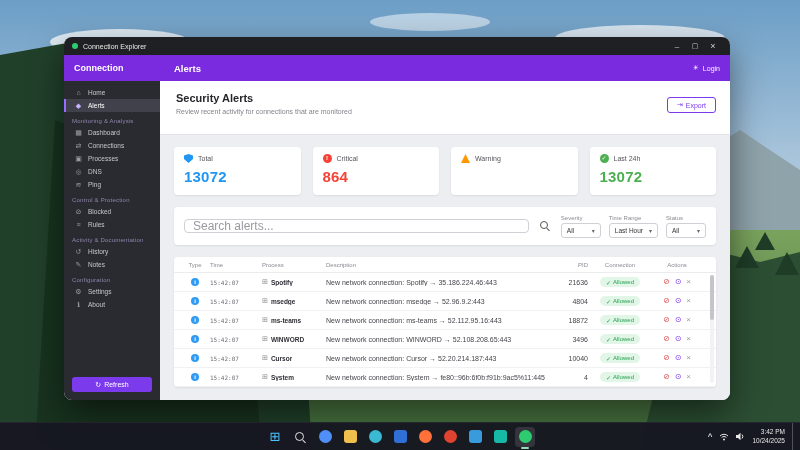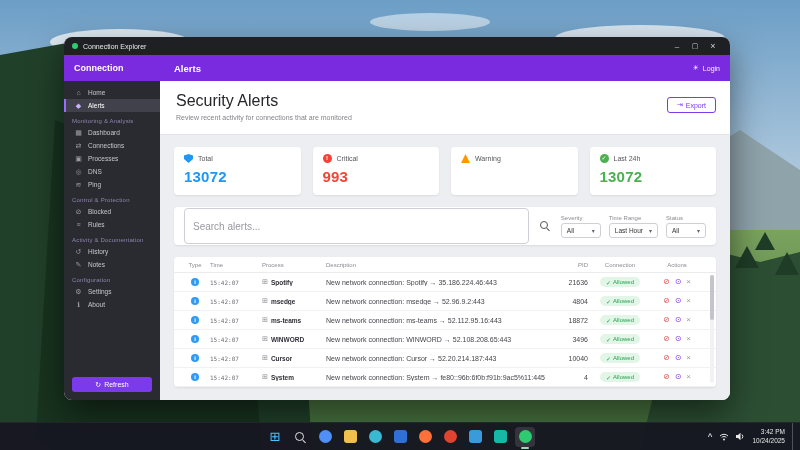--- a/index.html
+++ b/index.html
@@ -32,42 +32,42 @@
   .side-ic{width:9px;font-size:7px;color:#9a9aa2;text-align:center;flex:none}
   .side-item.active .side-ic{color:#c9b2ff}
   .side-section{padding:6px 0 2px 8px;font-size:6px;color:#8f86ad;letter-spacing:.2px}
   .refresh-btn{position:absolute;left:8px;right:8px;bottom:8px;height:15px;background:#7c3aed;border-radius:3px;color:#fff;
     font-size:7px;display:flex;align-items:center;justify-content:center;gap:3px}
   .refresh-btn::before{content:"↻";font-size:7px}
 
   
   .content{flex:1;background:#eceef1;position:relative;overflow:hidden}
   .page-head{height:54px;background:#fff;border-bottom:1px solid #e3e3e6;padding:11px 16px;position:relative}
-  .page-title{font-size:16px;font-weight:normal;color:#26262b}
+  .page-title{font-size:11px;font-weight:bold;color:#26262b}
   .page-sub{font-size:7px;color:#84848c;margin-top:4px}
   .export-btn{position:absolute;right:14px;top:16px;border:1px solid #7c3aed;color:#7c3aed;background:#fff;border-radius:3px;
     font-size:7px;padding:3px 9px;display:flex;align-items:center;gap:3px}
   .export-btn::before{content:"⇥";font-size:7px}
 
   .stats{position:absolute;left:14px;right:14px;top:66px;display:flex;gap:12px}
   .stat-card{flex:1;background:#fff;border-radius:4px;box-shadow:0 1px 2px rgba(0,0,0,.08);padding:7px 10px;height:48px}
   .stat-top{display:flex;align-items:center;gap:5px}
   .stat-ic{width:9px;height:9px;position:relative;flex:none;display:inline-block}
   .c-shield{background:var(--c);clip-path:polygon(50% 0,100% 18%,100% 55%,50% 100%,0 55%,0 18%)}
   .c-alert{background:var(--c);border-radius:50%}
   .c-alert::before{content:"!";position:absolute;left:0;right:0;top:0;color:#fff;font-size:6px;line-height:9px;text-align:center;font-weight:bold}
   .c-warning{background:var(--c);clip-path:polygon(50% 0,100% 100%,0 100%)}
   .c-check{background:var(--c);border-radius:50%}
   .c-check::before{content:"✓";position:absolute;left:0;right:0;top:0;color:#fff;font-size:6px;line-height:9px;text-align:center}
   .stat-label{font-size:7px;color:#55555c}
   .stat-value{font-size:15px;font-weight:bold;margin-top:5px;letter-spacing:.2px}
 
   .filterbar{position:absolute;left:14px;right:14px;top:126px;height:38px;background:#fff;border-radius:4px;
     box-shadow:0 1px 2px rgba(0,0,0,.08);display:flex;align-items:center;gap:8px;padding:0 10px}
-  .search-input{flex:1;height:36px;border:1px solid #cfcfd6;border-radius:4px;font-size:10px;padding:0 8px;color:#333;outline:none;min-width:0;font-family:inherit}
+  .search-input{flex:1;height:14px;border:1px solid #cfcfd6;border-radius:4px;font-size:12px;padding:0 8px;color:#333;outline:none;min-width:0;font-family:inherit}
   .search-input::placeholder{color:#9a9aa2}
   .search-btn{width:16px;height:16px;display:flex;align-items:center;justify-content:center;flex:none}
   .mag{position:relative;width:10px;height:10px;display:inline-block}
   .mag::before{content:"";position:absolute;left:0;top:0;width:6px;height:6px;border:1.2px solid #555;border-radius:50%}
   .mag::after{content:"";position:absolute;width:4px;height:1.3px;background:#555;right:0;bottom:1px;transform:rotate(45deg)}
   .fgroup{display:flex;flex-direction:column;gap:2px;flex:none}
   .flabel{font-size:6px;color:#8b8b93}
   .fselect{border:1px solid #cfcfd6;border-radius:3px;height:15px;display:flex;align-items:center;justify-content:space-between;
     gap:6px;font-size:6.5px;color:#333;padding:0 5px;min-width:40px}
   .fselect::after{content:"▾";font-size:6px;color:#666}
@@ -315,21 +315,21 @@
       <span class="stat-label">Total</span>
     </div>
     <div class="stat-value" style="color: rgb(33, 150, 243);">13072</div>
   </div>
 
   <div class="stat-card">
     <div class="stat-top">
       <span class="stat-ic c-alert" style="--c: #f44336;"></span>
       <span class="stat-label">Critical</span>
     </div>
-    <div class="stat-value" style="color: rgb(244, 67, 54);">993</div>
+    <div class="stat-value" style="color: rgb(244, 67, 54);">864</div>
   </div>
 
   <div class="stat-card">
     <div class="stat-top">
       <span class="stat-ic c-warning" style="--c: #ff9800;"></span>
       <span class="stat-label">Warning</span>
     </div>
   </div>
 
   <div class="stat-card">

